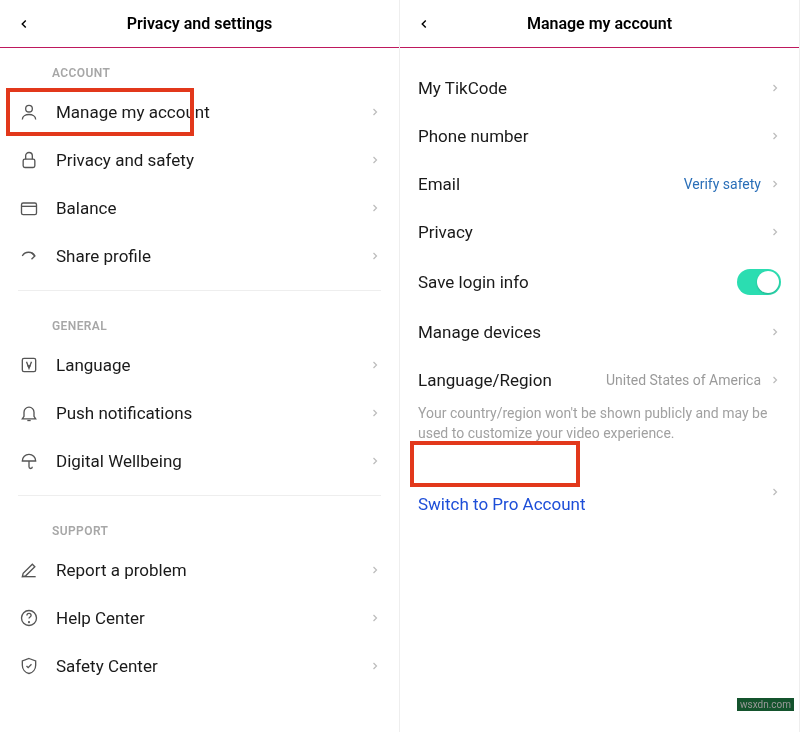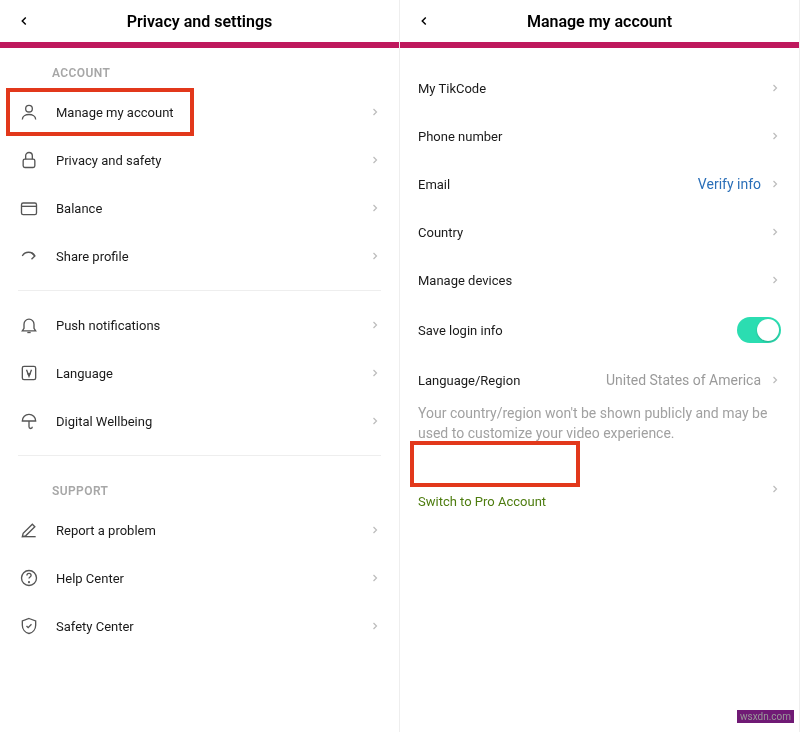--- a/index.html
+++ b/index.html
@@ -18,21 +18,21 @@
       flex-direction: column;
       overflow: hidden;
     }
     .panel:last-child { border-right: none; }
     .header {
       display: flex;
       align-items: center;
       justify-content: center;
       position: relative;
       height: 48px;
-      border-bottom: 6px solid #be185d;
+      border-bottom: 1px solid #be185d;
     }
     .back {
       position: absolute;
       left: 14px;
       top: 50%;
       transform: translateY(-50%);
       width: 20px;
       height: 20px;
       display: flex;
       align-items: center;
@@ -65,21 +65,21 @@
       width: 22px;
       height: 22px;
       margin-right: 16px;
       color: #555;
       flex-shrink: 0;
       display: flex;
       align-items: center;
       justify-content: center;
     }
     .row .label {
-      font-size: 13px;
+      font-size: 17px;
       color: #1a1a1a;
       flex: 1;
     }
     .row .value {
       font-size: 14px;
       color: #9a9a9a;
       margin-right: 8px;
     }
     .row .value-link {
       font-size: 14px;
@@ -117,28 +117,28 @@
     .toggle .knob {
       width: 22px;
       height: 22px;
       border-radius: 50%;
       background: #fff;
       position: absolute;
       right: 2px;
       top: 2px;
       box-shadow: 0 1px 2px rgba(0,0,0,0.2);
     }
-    .link-row .label { color: #4d7c0f; margin-top: 24px; }
+    .link-row .label { color: #1d4ed8; margin-top: 24px; }
     .attribution {
       position: absolute;
-      bottom: 9px;
+      bottom: 21px;
       right: 6px;
       font-size: 10px;
       color: #999;
-      background: #701a75;
+      background: #14532d;
       padding: 1px 3px;
     }
   </style>
 </head>
 <body>
 
 <div class="panel">
   <div class="header">
     <div class="back">
       <svg width="14" height="14" viewBox="0 0 24 24" fill="none" stroke="currentColor" stroke-width="2.5">
@@ -199,43 +199,44 @@
         </svg>
     </span>
     <span class="label">Share profile</span>
     <span class="chevron"><svg width="12" height="12" viewBox="0 0 24 24" fill="none" stroke="currentColor" stroke-width="2.5">
           <polyline points="9 18 15 12 9 6"></polyline>
         </svg></span>
   </div>
 
   <div class="divider"></div>
 
-
-  <div class="row">
-    <span class="icon">
-      <svg width="20" height="20" viewBox="0 0 24 24" fill="none" stroke="currentColor" stroke-width="1.6">
-          <path d="M18 16v-5a6 6 0 0 0-12 0v5l-2 3h16z"></path>
-          <path d="M10 21h4"></path>
-        </svg>
-    </span>
-    <span class="label">Push notifications</span>
-    <span class="chevron"><svg width="12" height="12" viewBox="0 0 24 24" fill="none" stroke="currentColor" stroke-width="2.5">
-          <polyline points="9 18 15 12 9 6"></polyline>
-        </svg></span>
-  </div>
+  <div class="section-label">GENERAL</div>
 
   <div class="row">
     <span class="icon">
       <svg width="20" height="20" viewBox="0 0 24 24" fill="none" stroke="currentColor" stroke-width="1.6">
           <rect x="4" y="4" width="16" height="16" rx="2"></rect>
           <path d="M9 8l3 8 3-8"></path>
           <line x1="10" y1="13" x2="14" y2="13"></line>
         </svg>
     </span>
     <span class="label">Language</span>
+    <span class="chevron"><svg width="12" height="12" viewBox="0 0 24 24" fill="none" stroke="currentColor" stroke-width="2.5">
+          <polyline points="9 18 15 12 9 6"></polyline>
+        </svg></span>
+  </div>
+
+  <div class="row">
+    <span class="icon">
+      <svg width="20" height="20" viewBox="0 0 24 24" fill="none" stroke="currentColor" stroke-width="1.6">
+          <path d="M18 16v-5a6 6 0 0 0-12 0v5l-2 3h16z"></path>
+          <path d="M10 21h4"></path>
+        </svg>
+    </span>
+    <span class="label">Push notifications</span>
     <span class="chevron"><svg width="12" height="12" viewBox="0 0 24 24" fill="none" stroke="currentColor" stroke-width="2.5">
           <polyline points="9 18 15 12 9 6"></polyline>
         </svg></span>
   </div>
 
   <div class="row">
     <span class="icon">
       <svg width="20" height="20" viewBox="0 0 24 24" fill="none" stroke="currentColor" stroke-width="1.6">
           <path d="M4 12a8 8 0 0 1 16 0z"></path>
           <path d="M12 12v7a2 2 0 0 0 4 0"></path>
@@ -316,48 +317,48 @@
 
   <div class="row">
     <span class="label">Phone number</span>
     <span class="chevron"><svg width="12" height="12" viewBox="0 0 24 24" fill="none" stroke="currentColor" stroke-width="2.5">
           <polyline points="9 18 15 12 9 6"></polyline>
         </svg></span>
   </div>
 
   <div class="row">
     <span class="label">Email</span>
-    <span class="value-link">Verify info</span>
-    <span class="chevron"><svg width="12" height="12" viewBox="0 0 24 24" fill="none" stroke="currentColor" stroke-width="2.5">
-          <polyline points="9 18 15 12 9 6"></polyline>
-        </svg></span>
-  </div>
-
-  <div class="row">
-    <span class="label">Country</span>
-    <span class="chevron"><svg width="12" height="12" viewBox="0 0 24 24" fill="none" stroke="currentColor" stroke-width="2.5">
-          <polyline points="9 18 15 12 9 6"></polyline>
-        </svg></span>
-  </div>
-
-  <div class="row">
-    <span class="label">Manage devices</span>
+    <span class="value-link">Verify safety</span>
+    <span class="chevron"><svg width="12" height="12" viewBox="0 0 24 24" fill="none" stroke="currentColor" stroke-width="2.5">
+          <polyline points="9 18 15 12 9 6"></polyline>
+        </svg></span>
+  </div>
+
+  <div class="row">
+    <span class="label">Privacy</span>
     <span class="chevron"><svg width="12" height="12" viewBox="0 0 24 24" fill="none" stroke="currentColor" stroke-width="2.5">
           <polyline points="9 18 15 12 9 6"></polyline>
         </svg></span>
   </div>
 
   <div class="row">
     <span class="label">Save login info</span>
     <div class="toggle">
       <div class="knob"></div>
     </div>
   </div>
 
   <div class="row">
+    <span class="label">Manage devices</span>
+    <span class="chevron"><svg width="12" height="12" viewBox="0 0 24 24" fill="none" stroke="currentColor" stroke-width="2.5">
+          <polyline points="9 18 15 12 9 6"></polyline>
+        </svg></span>
+  </div>
+
+  <div class="row">
     <span class="label">Language/Region</span>
     <span class="value">United States of America</span>
     <span class="chevron"><svg width="12" height="12" viewBox="0 0 24 24" fill="none" stroke="currentColor" stroke-width="2.5">
           <polyline points="9 18 15 12 9 6"></polyline>
         </svg></span>
   </div>
 
   <div class="hint">Your country/region won't be shown publicly and may be used to customize your video experience.</div>
 
   <div class="row link-row" style="position:relative;">

